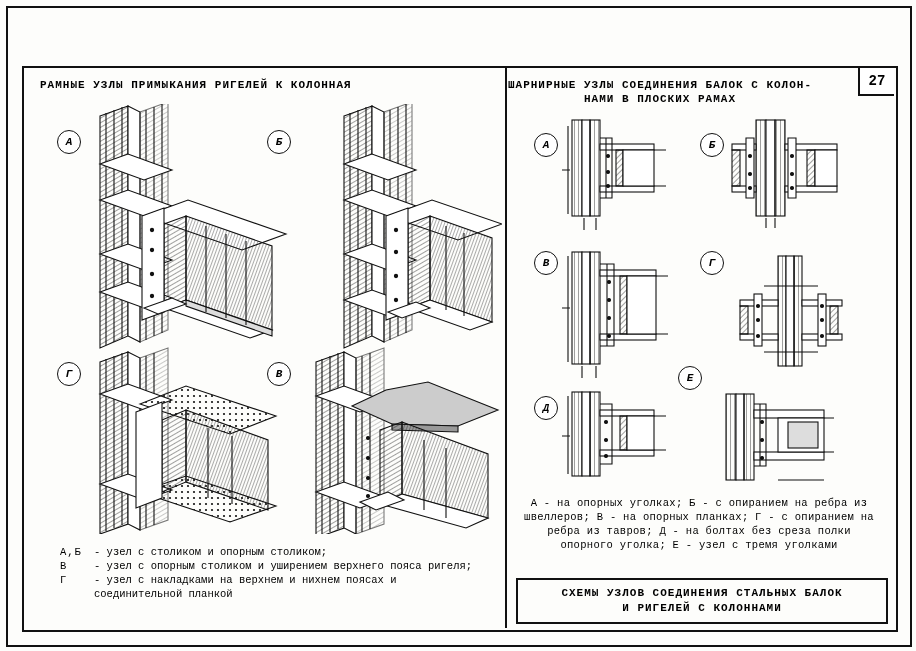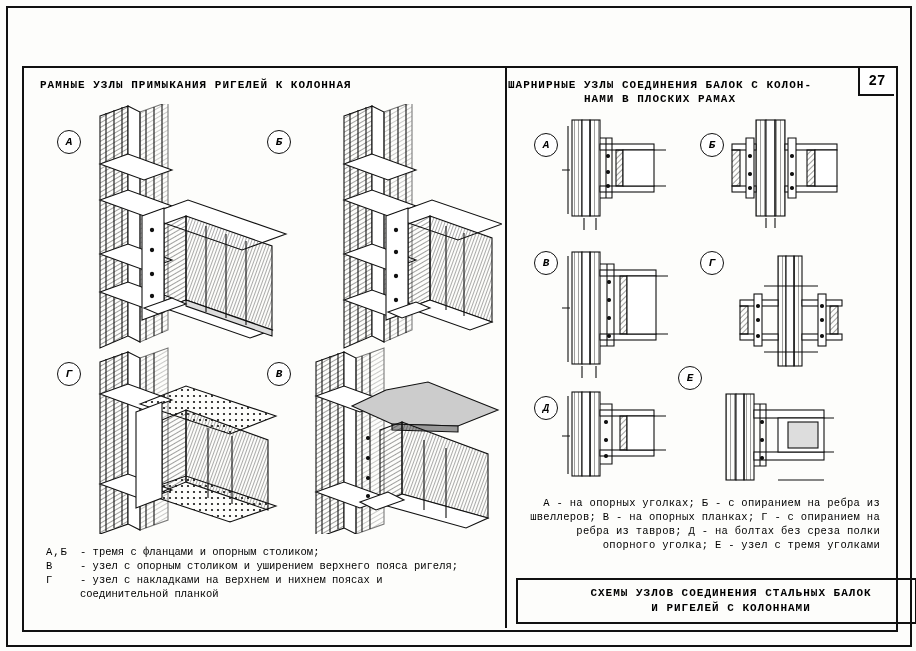--- a/index.html
+++ b/index.html
@@ -7,26 +7,26 @@
   .page{position:relative;width:916px;height:651px;background:#fdfdfb;overflow:hidden;}
   .outer-frame{position:absolute;left:6px;top:6px;width:902px;height:637px;border:2px solid #111;}
   .inner-frame{position:absolute;left:22px;top:66px;width:872px;height:562px;border:2px solid #111;}
   .title{position:absolute;font-weight:bold;letter-spacing:1px;font-size:11px;line-height:14px;text-transform:uppercase;}
   #t-left{left:40px;top:78px;width:420px;}
   #t-right{left:470px;top:78px;width:380px;text-align:center;}
   .pagenum{position:absolute;right:22px;top:68px;width:34px;height:26px;border:2px solid #111;border-top:none;border-right:none;display:flex;align-items:center;justify-content:center;font-weight:bold;font-size:14px;background:#fff;}
   .divider-v{position:absolute;left:505px;top:66px;width:2px;height:562px;background:#111;}
   .circle-label{position:absolute;width:22px;height:22px;border:1.5px solid #111;border-radius:50%;display:flex;align-items:center;justify-content:center;font-size:11px;font-weight:bold;font-style:italic;background:#fff;z-index:6;}
   .legend{position:absolute;font-size:10.5px;line-height:14px;}
-  #legend-left{left:46px;top:545px;width:420px;}
+  #legend-left{left:60px;top:545px;width:420px;}
   #legend-left .row{display:flex;}
   #legend-left .key{width:34px;flex:none;text-align:left;letter-spacing:1px;}
   #legend-left .val{flex:1;}
-  #legend-right{left:518px;top:496px;width:362px;text-align:right;letter-spacing:0.3px;}
-  .caption-box{position:absolute;left:516px;top:578px;width:368px;height:42px;border:2px solid #111;display:flex;flex-direction:column;align-items:center;justify-content:center;font-weight:bold;font-size:11px;line-height:15px;letter-spacing:1px;text-align:left;padding-left:29px;}
+  #legend-right{left:518px;top:496px;width:362px;text-align:center;letter-spacing:0.3px;}
+  .caption-box{position:absolute;left:516px;top:578px;width:368px;height:42px;border:2px solid #111;display:flex;flex-direction:column;align-items:center;justify-content:center;font-weight:bold;font-size:11px;line-height:15px;letter-spacing:1px;text-align:left;}
   
   .draw{position:absolute;}
   svg{display:block;}
   .ln{stroke:#111;fill:none;}
 </style>
 </head>
 <body>
 
 <div class="page">
 
@@ -157,21 +157,21 @@
   </div>
 
   <div class="circle-label" style="left:57px;top:130px;">А</div>
   <div class="circle-label" style="left:267px;top:130px;">Б</div>
   <div class="circle-label" style="left:57px;top:362px;">Г</div>
   <div class="circle-label" style="left:267px;top:362px;">В</div>
 
   <div class="legend" id="legend-left">
     <div class="row">
         <span class="key">А,Б</span>
-        <span class="val">- тремя с фланцами и опорным столиком;</span>
+        <span class="val">- узел с столиком и опорным столиком;</span>
       </div>
     <div class="row">
         <span class="key">В</span>
         <span class="val">- узел с опорным столиком и уширением верхнего пояса ригеля;</span>
       </div>
     <div class="row">
         <span class="key">Г</span>
         <span class="val">- узел с накладками на верхнем и нихнем поясах и соединительной планкой</span>
       </div>
   </div>

